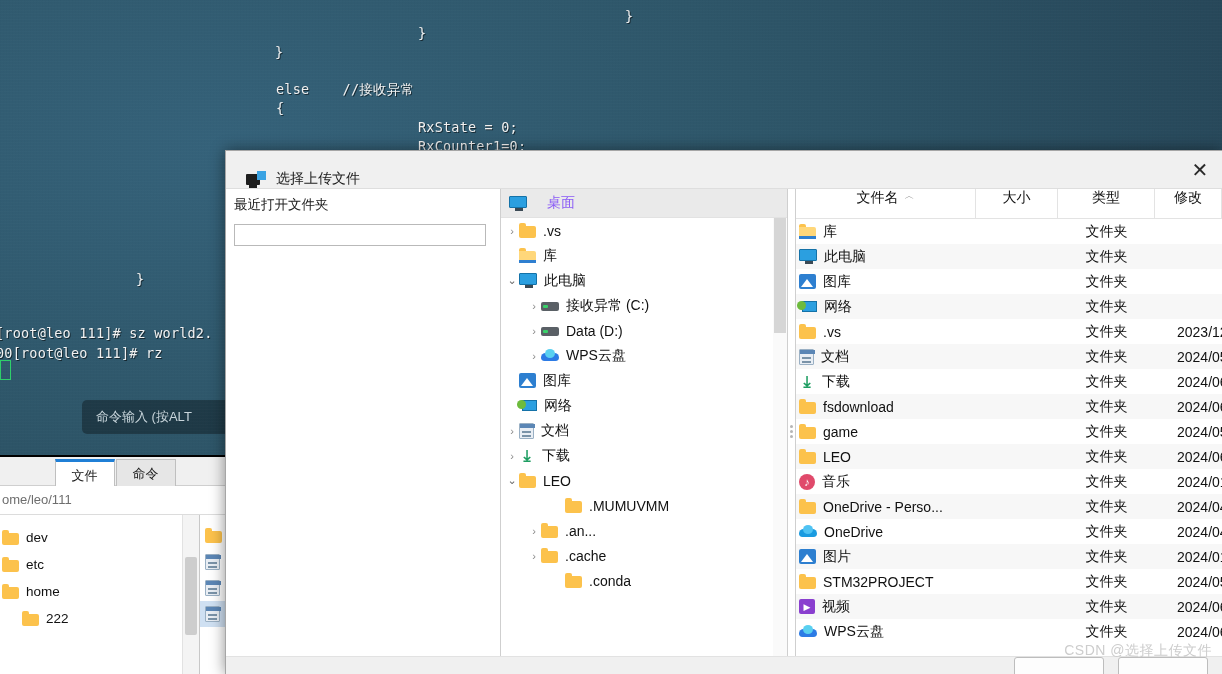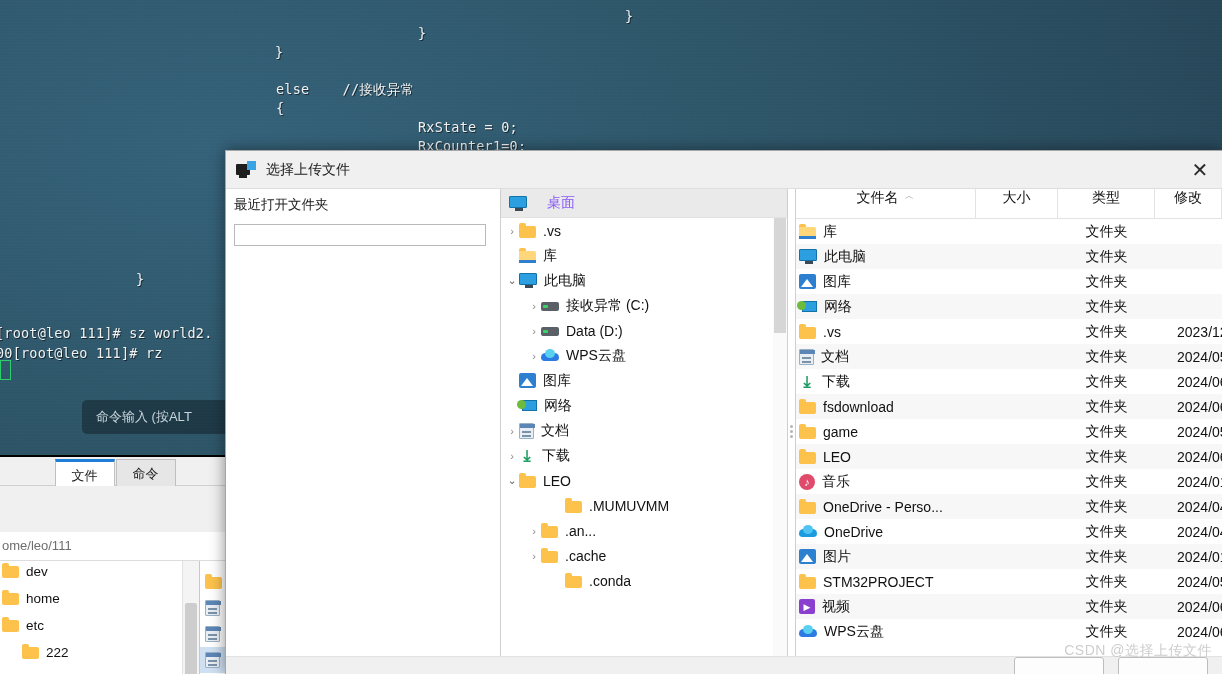--- a/index.html
+++ b/index.html
@@ -53,25 +53,25 @@
   #sftp-tabs:after{content:"";position:absolute;left:0;right:0;bottom:0;height:1px;background:#cfcfcf;}
   .sftp-tab{
     height:27px;line-height:27px;padding:0 16px;font-size:13px;color:#1a1a1a;
     border:1px solid #bfbfbf;border-bottom:none;background:#e6e6e6;margin-right:1px;
     box-sizing:border-box;position:relative;z-index:2;
   }
   .sftp-tab.active{background:#fff;border-top:3px solid #1f7fd6;}
   #sftp-path{
     height:28px;line-height:28px;font-size:13px;color:#6e6e6e;
     padding-left:2px;background:#fff;border-bottom:1px solid #dcdcdc;
-    white-space:nowrap;overflow:hidden;margin-top:46px;
+    white-space:nowrap;overflow:hidden;
   }
   #sftp-body{display:flex;height:162px;background:#fff;}
   #sftp-tree{flex:0 0 182px;padding-top:3px;overflow:hidden;}
-  .sftp-row{display:flex;align-items:flex-start;height:27px;font-size:13.5px;color:#111;padding-left:2px;white-space:nowrap;}
+  .sftp-row{display:flex;align-items:flex-end;height:27px;font-size:13.5px;color:#111;padding-left:2px;white-space:nowrap;}
   .sftp-row.indent{padding-left:22px;}
   #sftp-scroll{flex:0 0 16px;background:#f4f4f4;border-left:1px solid #e2e2e2;position:relative;}
   #sftp-scroll .thumb{position:absolute;left:2px;right:2px;top:42px;height:78px;background:#cdcdcd;border-radius:2px;}
   #sftp-right{flex:1;border-left:1px solid #c8c8c8;background:#fff;padding-top:8px;}
   .sftp-mini{height:26px;display:flex;align-items:center;padding-left:5px;}
   .sftp-mini.sel{background:#cfe0f2;}
 
   
   .ico{display:inline-block;flex:0 0 auto;position:relative;}
   .ico-folder{width:17px;height:14px;}
@@ -119,22 +119,22 @@
   .chev{width:14px;flex:0 0 14px;color:#8a8a8a;font-size:11px;text-align:center;user-select:none;}
   .chev.open{color:#6b6b6b;}
 
   
   #dialog{
     position:absolute;left:225px;top:150px;width:997px;height:524px;
     background:#f0f0f0;border:1px solid #a6a6a6;border-bottom:none;border-right:none;
     box-shadow:0 0 14px rgba(0,0,0,.45);box-sizing:border-box;overflow:hidden;
   }
   #dlg-title{
-    height:37px;background:#f0f0f0;display:flex;align-items:center;
-    padding-left:10px;position:relative;
+    height:37px;background:#f0f0f0;display:flex;align-items:flex-end;
+    padding-left:20px;position:relative;
   }
   .dlg-app-icon{width:20px;height:17px;position:relative;margin-right:10px;flex:0 0 20px;}
   .dlg-app-icon i{position:absolute;left:0;top:3px;width:14px;height:11px;background:#1e1e1e;border-radius:1px;}
   .dlg-app-icon i:after{content:"";position:absolute;left:3px;bottom:-3px;width:8px;height:3px;background:#1e1e1e;}
   .dlg-app-icon b{position:absolute;right:0;top:0;width:9px;height:9px;background:#3aa3e3;}
   #dlg-title-text{font-size:14px;color:#1a1a1a;}
   #dlg-close{
     position:absolute;right:0;top:0;width:44px;height:37px;
     display:flex;align-items:center;justify-content:center;
     font-size:20px;color:#2a2a2a;cursor:default;
@@ -253,27 +253,27 @@
         <div class="sftp-row">
           <span class="ico ico-folder">
             <i></i>
           </span>
           <span style="margin-left: 7px;">dev</span>
         </div>
         <div class="sftp-row">
           <span class="ico ico-folder">
             <i></i>
           </span>
-          <span style="margin-left: 7px;">home</span>
+          <span style="margin-left: 7px;">etc</span>
         </div>
         <div class="sftp-row">
           <span class="ico ico-folder">
             <i></i>
           </span>
-          <span style="margin-left: 7px;">etc</span>
+          <span style="margin-left: 7px;">home</span>
         </div>
         <div class="sftp-row indent">
           <span class="ico ico-folder">
             <i></i>
           </span>
           <span style="margin-left: 7px;">222</span>
         </div>
       </div>
     <div id="sftp-scroll">
       <div class="thumb"></div>

